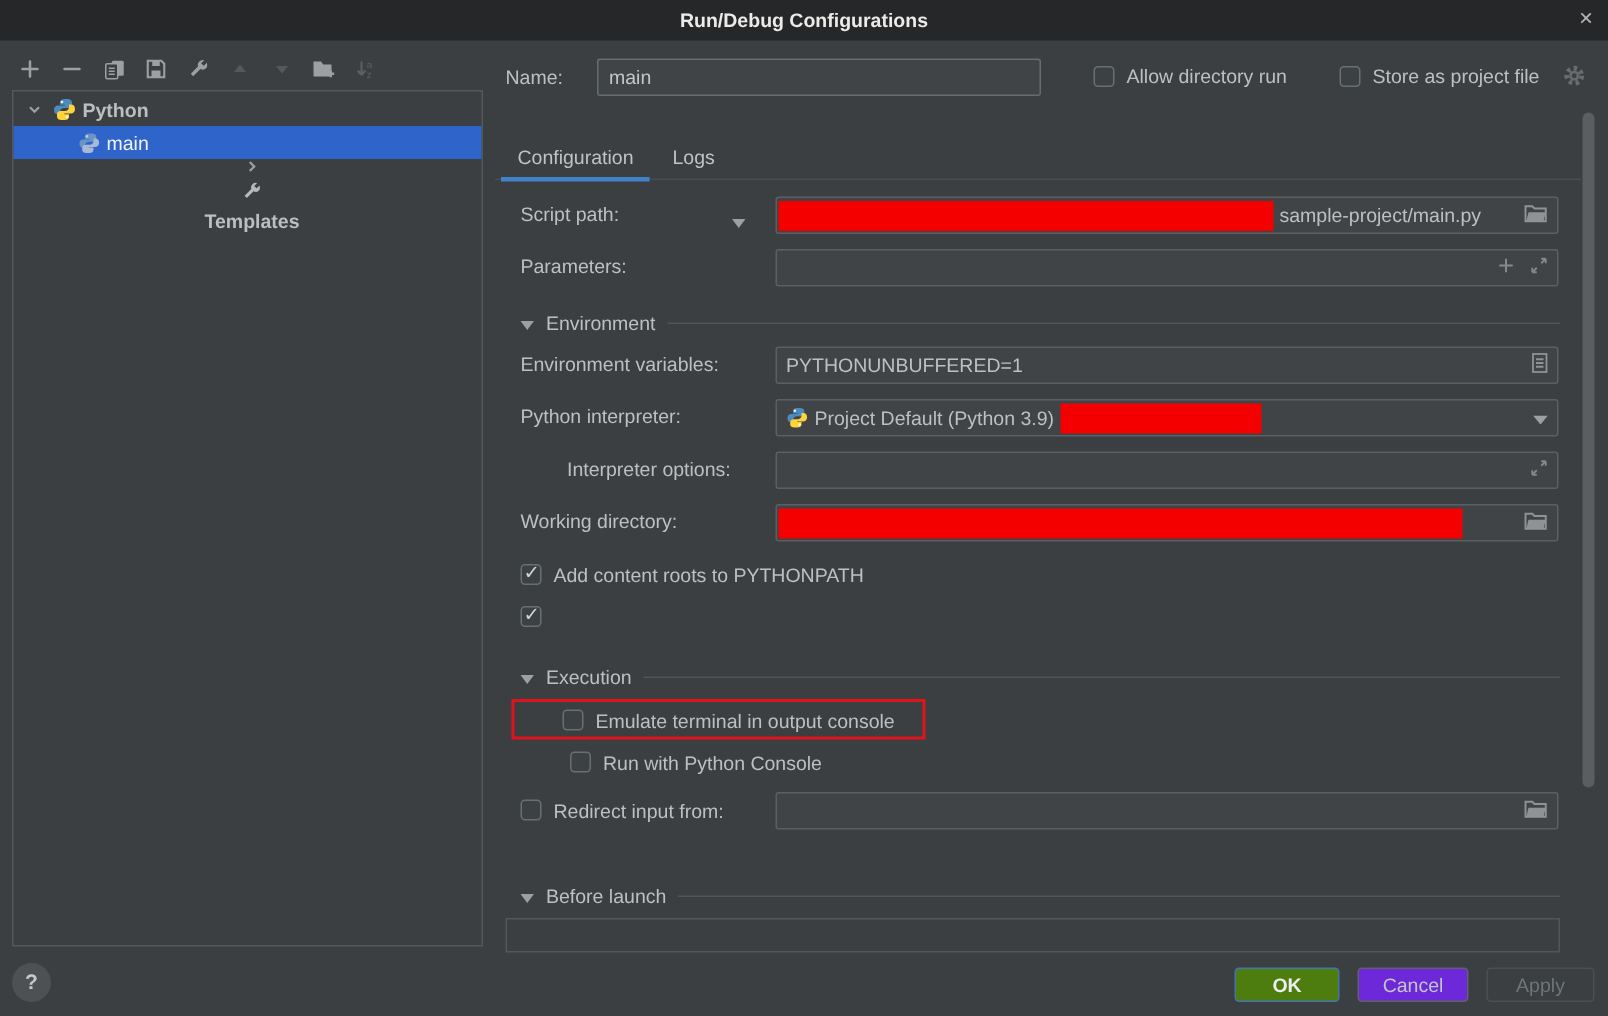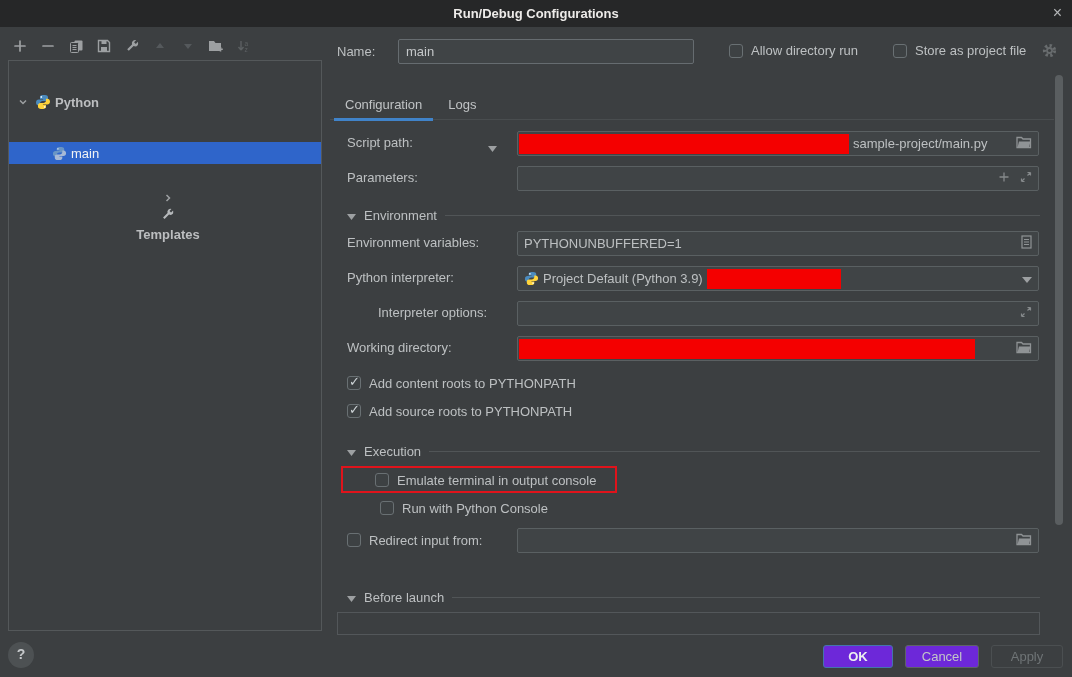--- a/index.html
+++ b/index.html
@@ -15,21 +15,21 @@
   .titlebar .title { font-weight:700; color:#edebe9; font-size:13px; }
   .titlebar .close { position:absolute; right:10px; top:3px; color:#b4b6b8; font-size:16px;
     line-height:20px; cursor:default; }
   
   .lefttoolbar { position:absolute; left:12px; top:37px; height:18px;
     display:flex; align-items:center; gap:12px; }
   .tbicon { width:16px; height:16px; display:flex; align-items:center; justify-content:center; }
   
   .tree-panel { position:absolute; left:8px; top:60px; width:314px; height:571px;
     border:1px solid #54585a; background:#3c3f41; padding-top:1px; }
-  .tree-row { height:22px; display:flex; align-items:center; gap:4px; color:#bcbec0;margin-top:29px; }
+  .tree-row { height:22px; display:flex; align-items:center; gap:4px; color:#bcbec0; }
   .tree-row .chev { width:16px; display:flex; justify-content:center; flex:none; }
   .tree-row.selected { background:#2f65ca; color:#f0f2f4; }
   .tree-row .bold { font-weight:700; }
   .ticon { width:16px; height:16px; flex:none; display:flex; align-items:center; justify-content:center; }
   
   .help-btn { position:absolute; left:8px; top:642px; width:26px; height:26px; border-radius:50%;
     background:#4d5153; color:#c6c9cb; text-align:center; line-height:25px; font-size:14px; font-weight:700; }
   
   .rightpane { position:absolute; left:330px; top:27px; width:734px; height:611px; }
   .lbl { color:#bdc0c2; }
@@ -60,21 +60,21 @@
   .cbrow { position:absolute; left:17px; height:18px; display:flex; align-items:center; gap:8px; }
   .annotation { position:absolute; left:11px; top:439px; width:276px; height:27px;
     border:2px solid #e0131b; pointer-events:none; }
   .bl-box { position:absolute; left:7px; top:585px; width:703px; height:23px; border:1px solid #53575a; }
   
   .vscroll { position:absolute; left:1055px; top:75px; width:8px; height:450px;
     background:#5a5e60; border-radius:4px; }
   
   .btn { position:absolute; top:645px; height:23px; border-radius:3px; text-align:center;
     line-height:21px; font-size:13px; }
-  .btn-ok { left:823px; width:70px; background:#6d28d9; border:1px solid #4474ad; color:#eceef0; font-weight:700; }
+  .btn-ok { left:823px; width:70px; background:#4d7c0f; border:1px solid #4474ad; color:#eceef0; font-weight:700; }
   .btn-cancel { left:905px; width:74px; background:#6d28d9; border:1px solid #5e6366; color:#c3c6c8; }
   .btn-apply { left:991px; width:72px; background:transparent; border:1px solid #4b4f51; color:#6f7476; }
 </style>
 </head>
 <body>
 
 <div class="titlebar">
   <span class="title">Run/Debug Configurations</span>
   <span class="close">×</span>
 </div>
@@ -292,21 +292,20 @@
           <path d="M3 5.5h11.5L13 11.5H1.5z" fill="#8f9395"></path>
         </svg></span>
   </div>
 
   <div class="cbrow" style="top:347px;">
     <span class="cb checked"></span>
     <span>Add content roots to PYTHONPATH</span>
   </div>
   <div class="cbrow" style="top:375px;">
     <span class="cb checked"></span>
-    <span>Add source roots to PYTHONPATH</span>
   </div>
 
   <div class="section" style="top:416px;">
     <span>
       <svg width="9" height="6" viewBox="0 0 9 6">
           <path d="M0 0h9L4.5 6z" fill="#9da0a2"></path>
         </svg></span>
     <span>Execution</span>
     <span class="rule"></span>
   </div>

